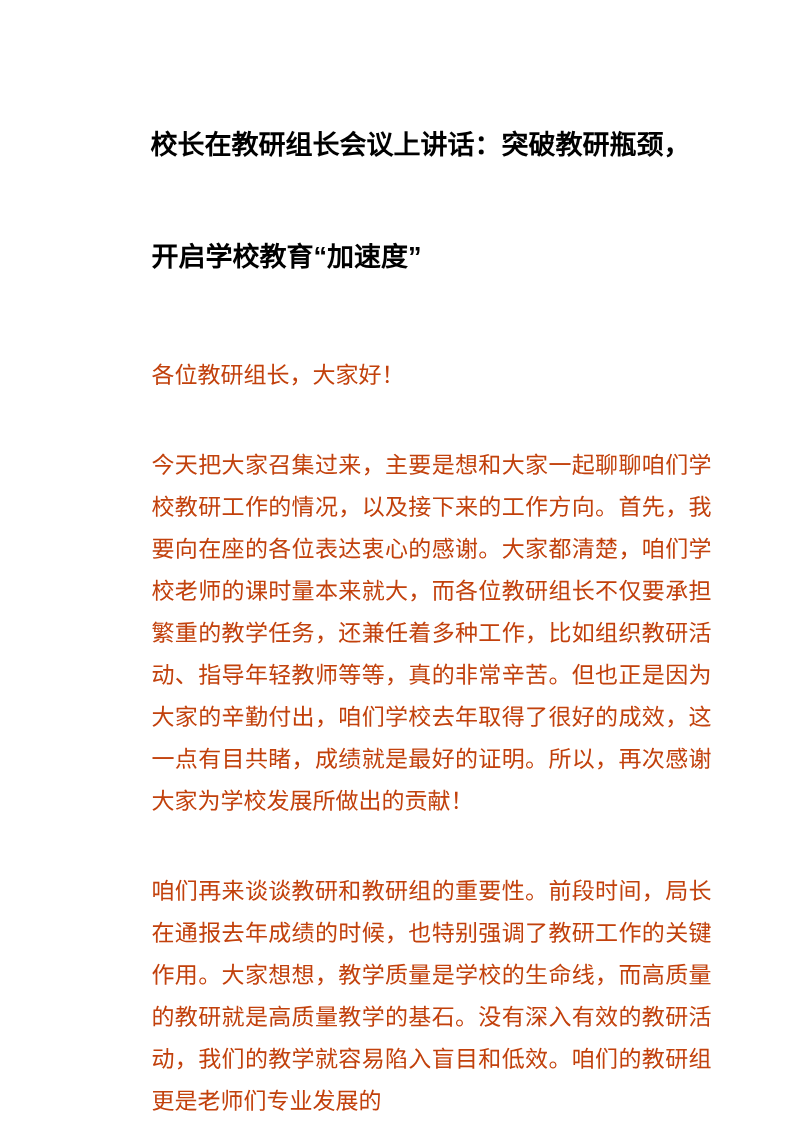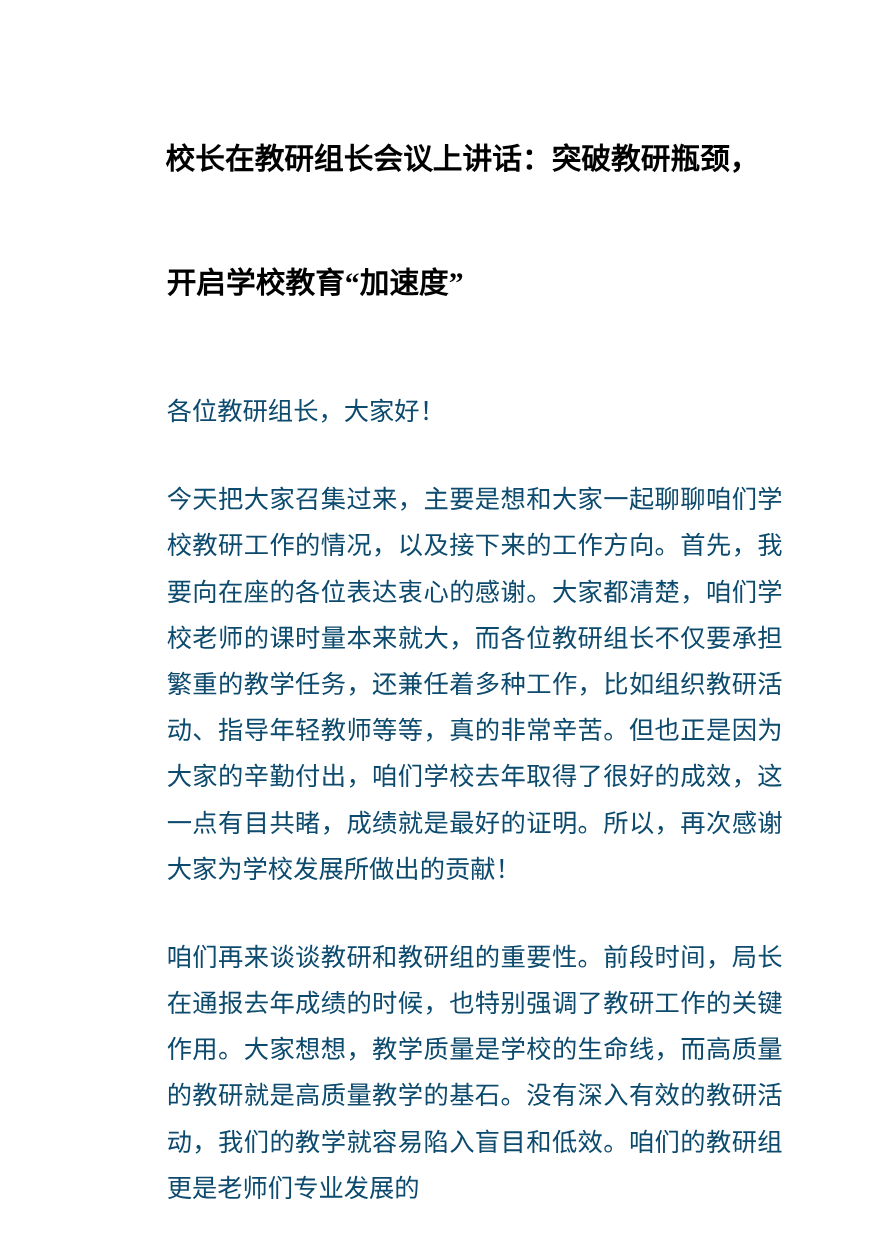--- a/index.html
+++ b/index.html
@@ -10,21 +10,21 @@
   }
 
   .page {
     position: relative;
     width: 724px;
     height: 1122px;
     margin: 0 auto;
     background: #ffffff;
     overflow: hidden;
     box-sizing: border-box;
-    font-family: Liberation Serif, serif;
+    font-family: Liberation Sans, sans-serif;
     color: #000000;
     -webkit-font-smoothing: none;
   }
 
   
   .doc-body {
     position: absolute;
     left: 117px;
     top: 0;
     width: 560px;
@@ -59,30 +59,30 @@
   }
 
   
   .para {
     margin: 0;
     padding: 0;
     font-size: 23px;
     line-height: 42px;
     text-align: justify;
     text-justify: inter-ideograph;
-    color: #0c4a6e;
+    color: #c2410c;
     font-weight: normal;
   }
 
   .para-greeting {
     margin-top: 68px;
   }
 
   .para-gap {
-    margin-top: 38px;
+    margin-top: 48px;
   }
 
   
   .para-last {
     text-align: justify;
   }
 </style>
 </head>
 <body>
 

